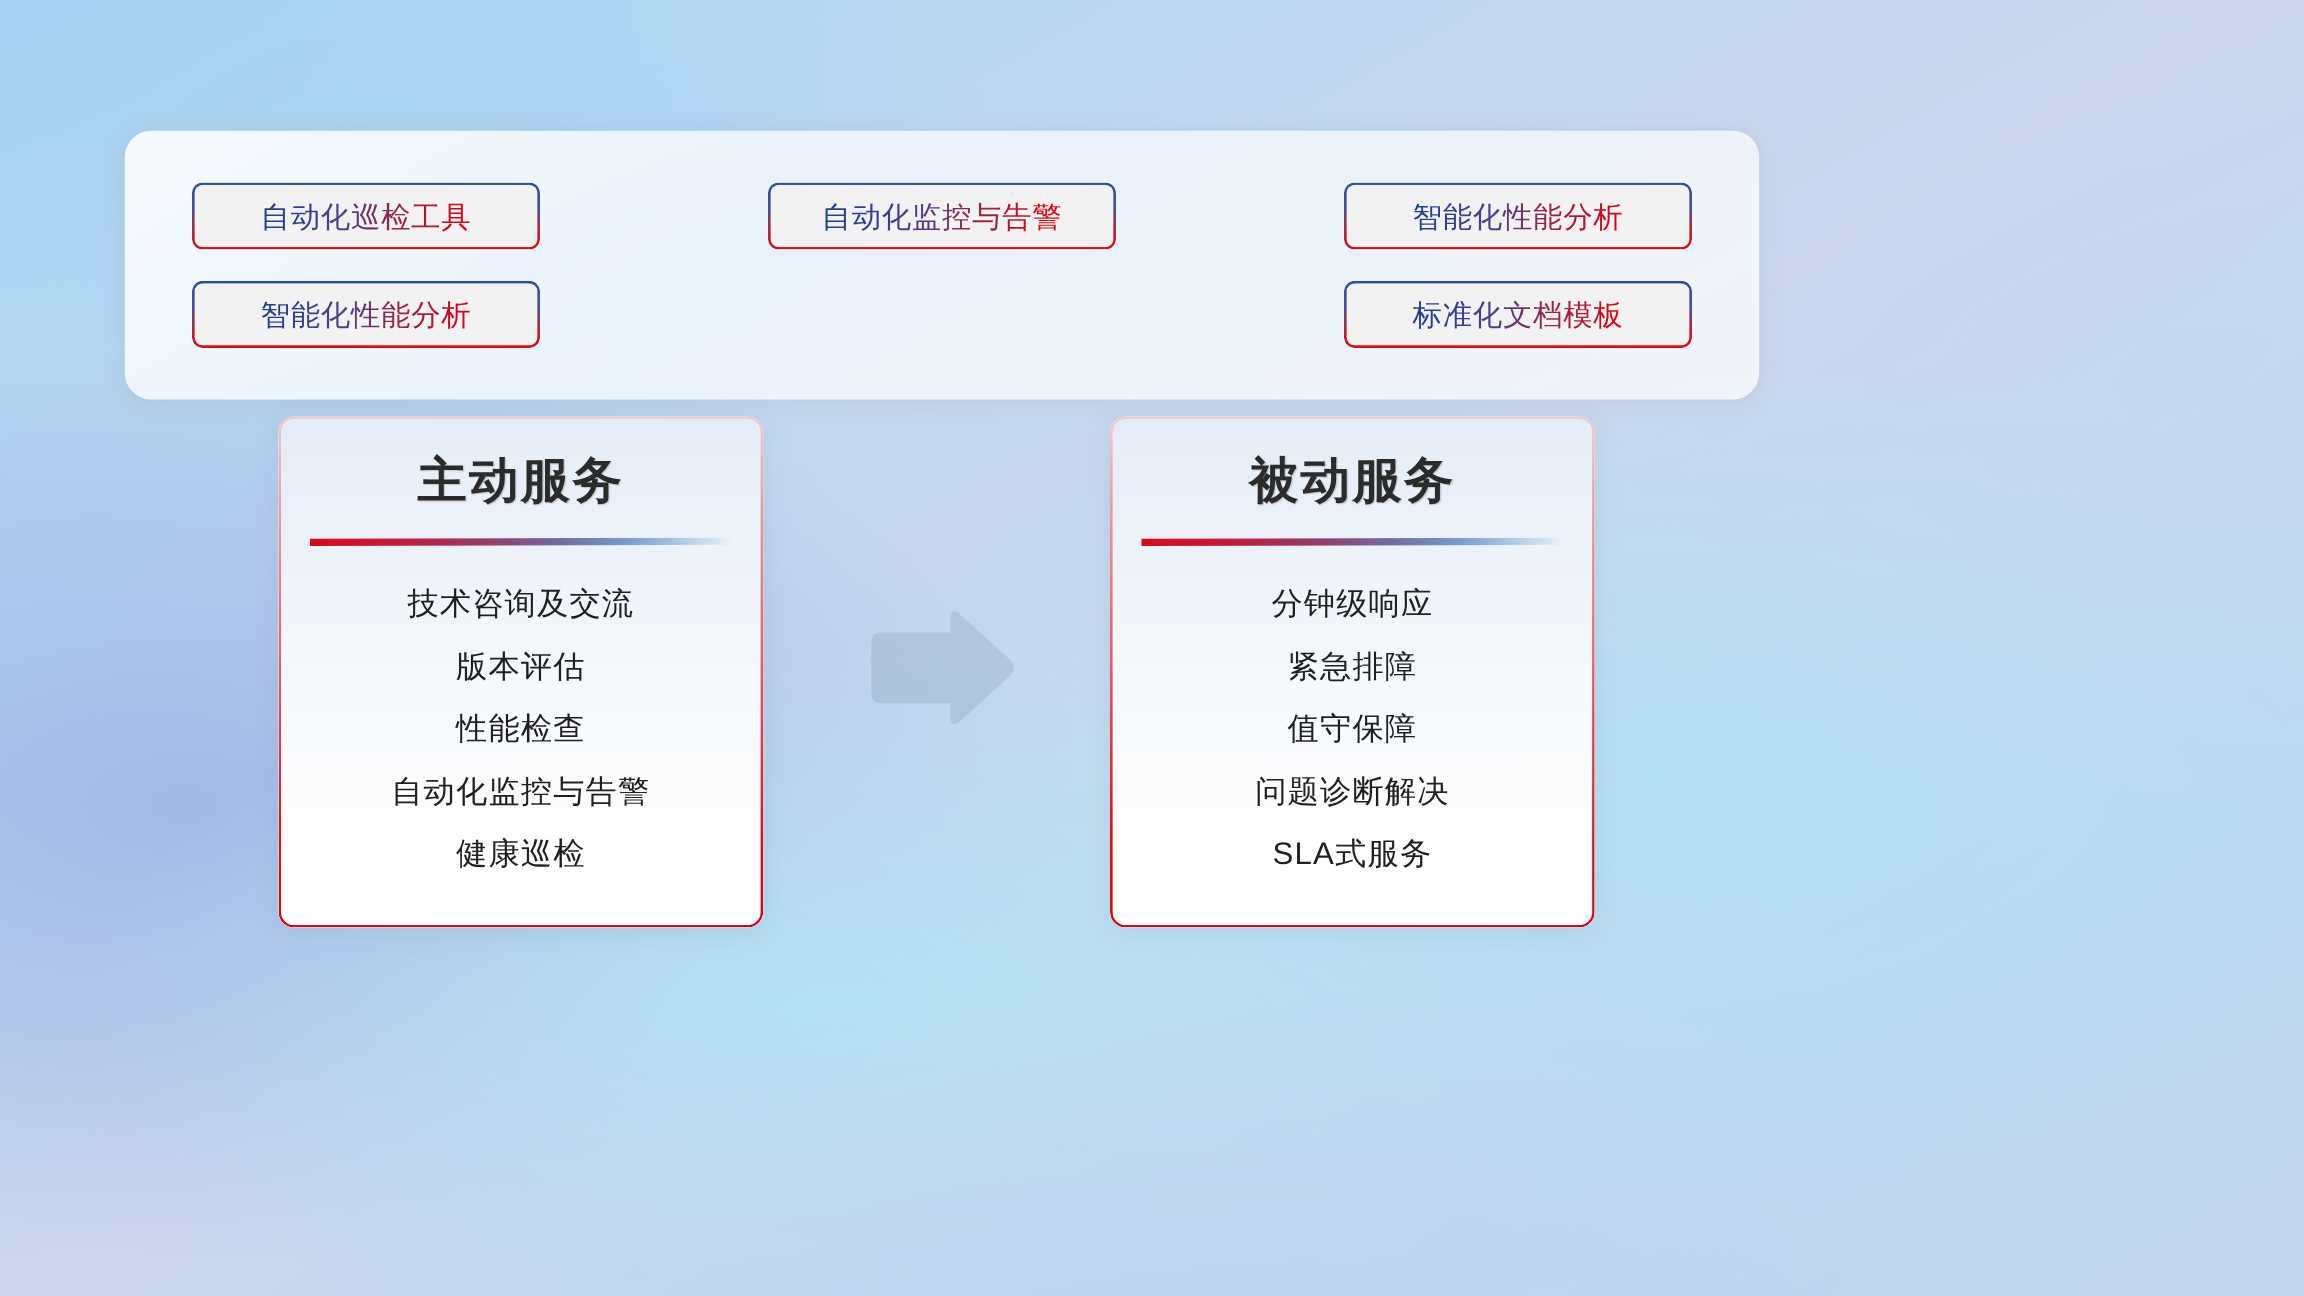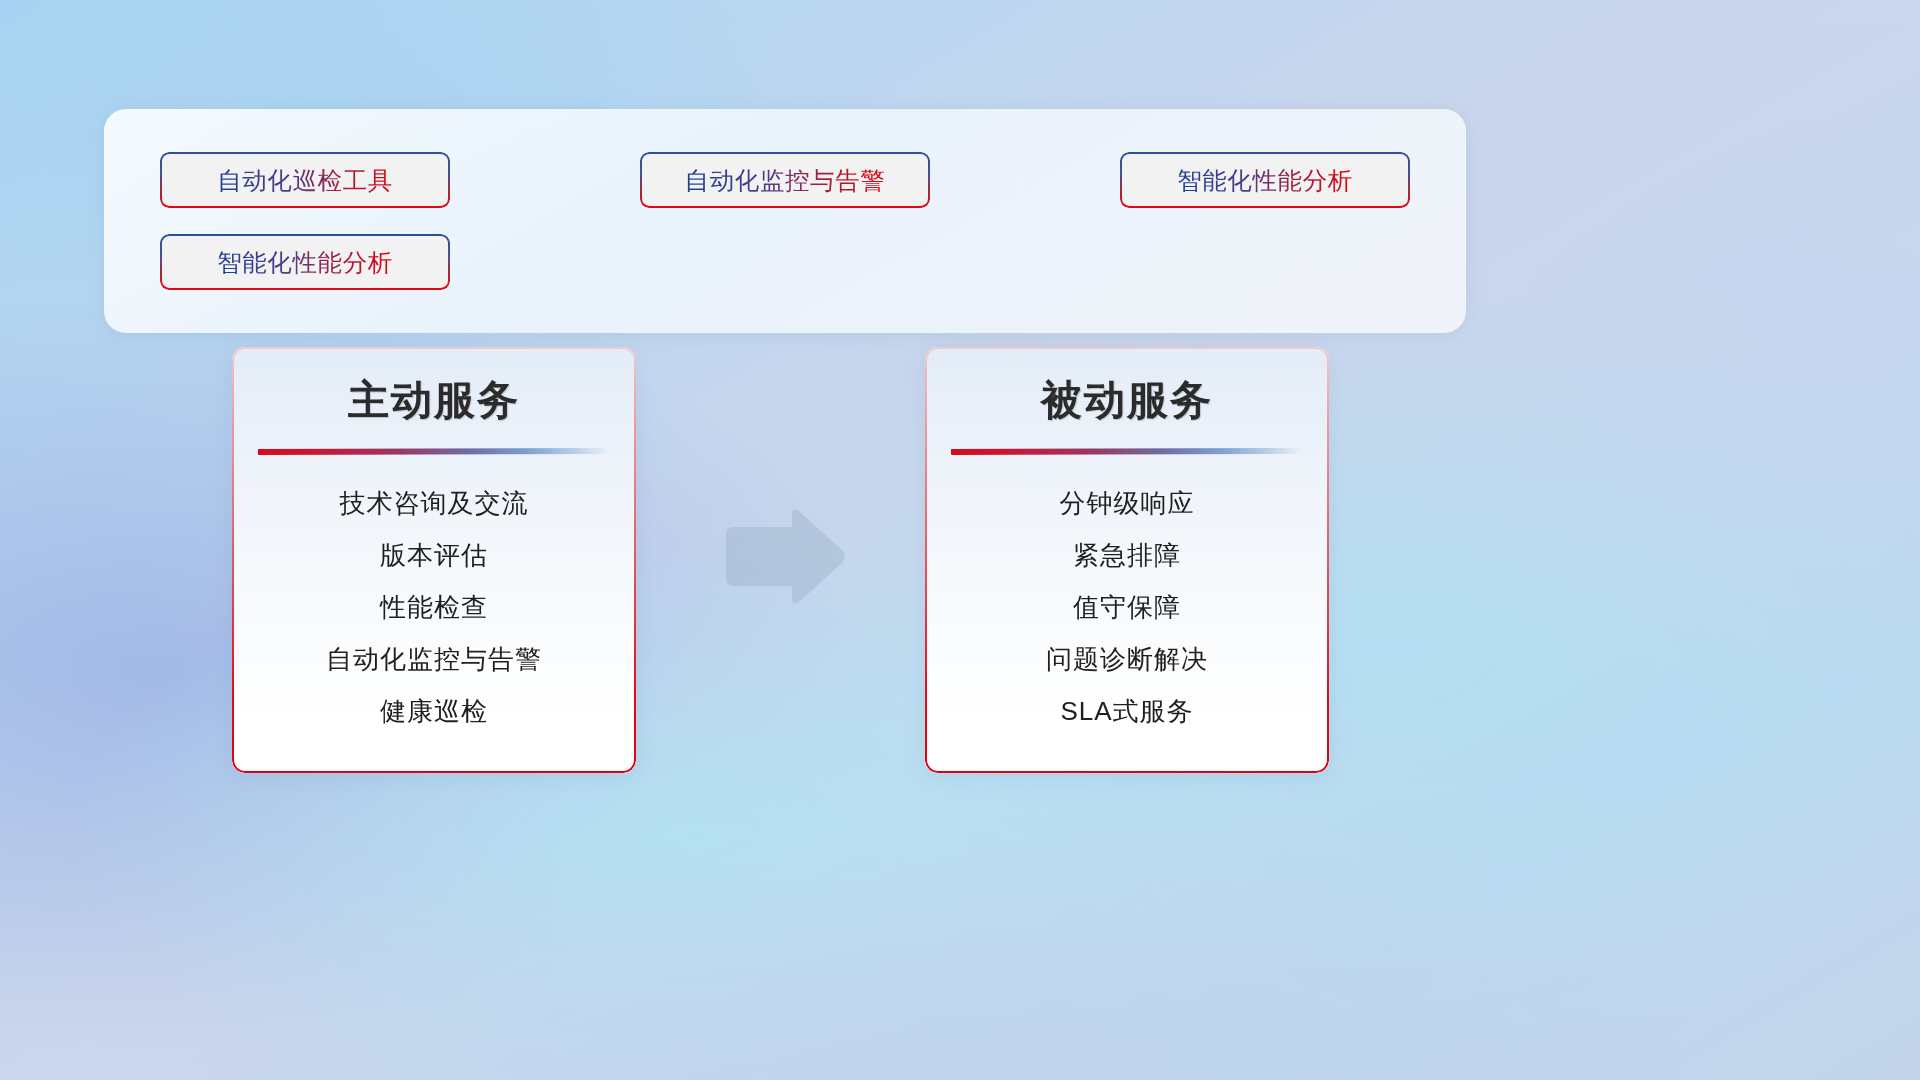--- a/index.html
+++ b/index.html
@@ -132,20 +132,23 @@
     </div>
     <div class="pill">
       <span class="pill-text">智能化性能分析</span>
     </div>
   </div>
 
   <div class="pill-row">
     <div class="pill">
       <span class="pill-text">智能化性能分析</span>
     </div>
+    <div class="pill">
+      <span class="pill-text">标准化文档模板</span>
+    </div>
   </div>
 
 </div>
 
 <div class="card card-left">
   <div class="card-inner">
     <div class="card-title">主动服务</div>
     <div class="card-divider"></div>
     <div class="card-list">
       <div class="card-list-item">技术咨询及交流</div>

